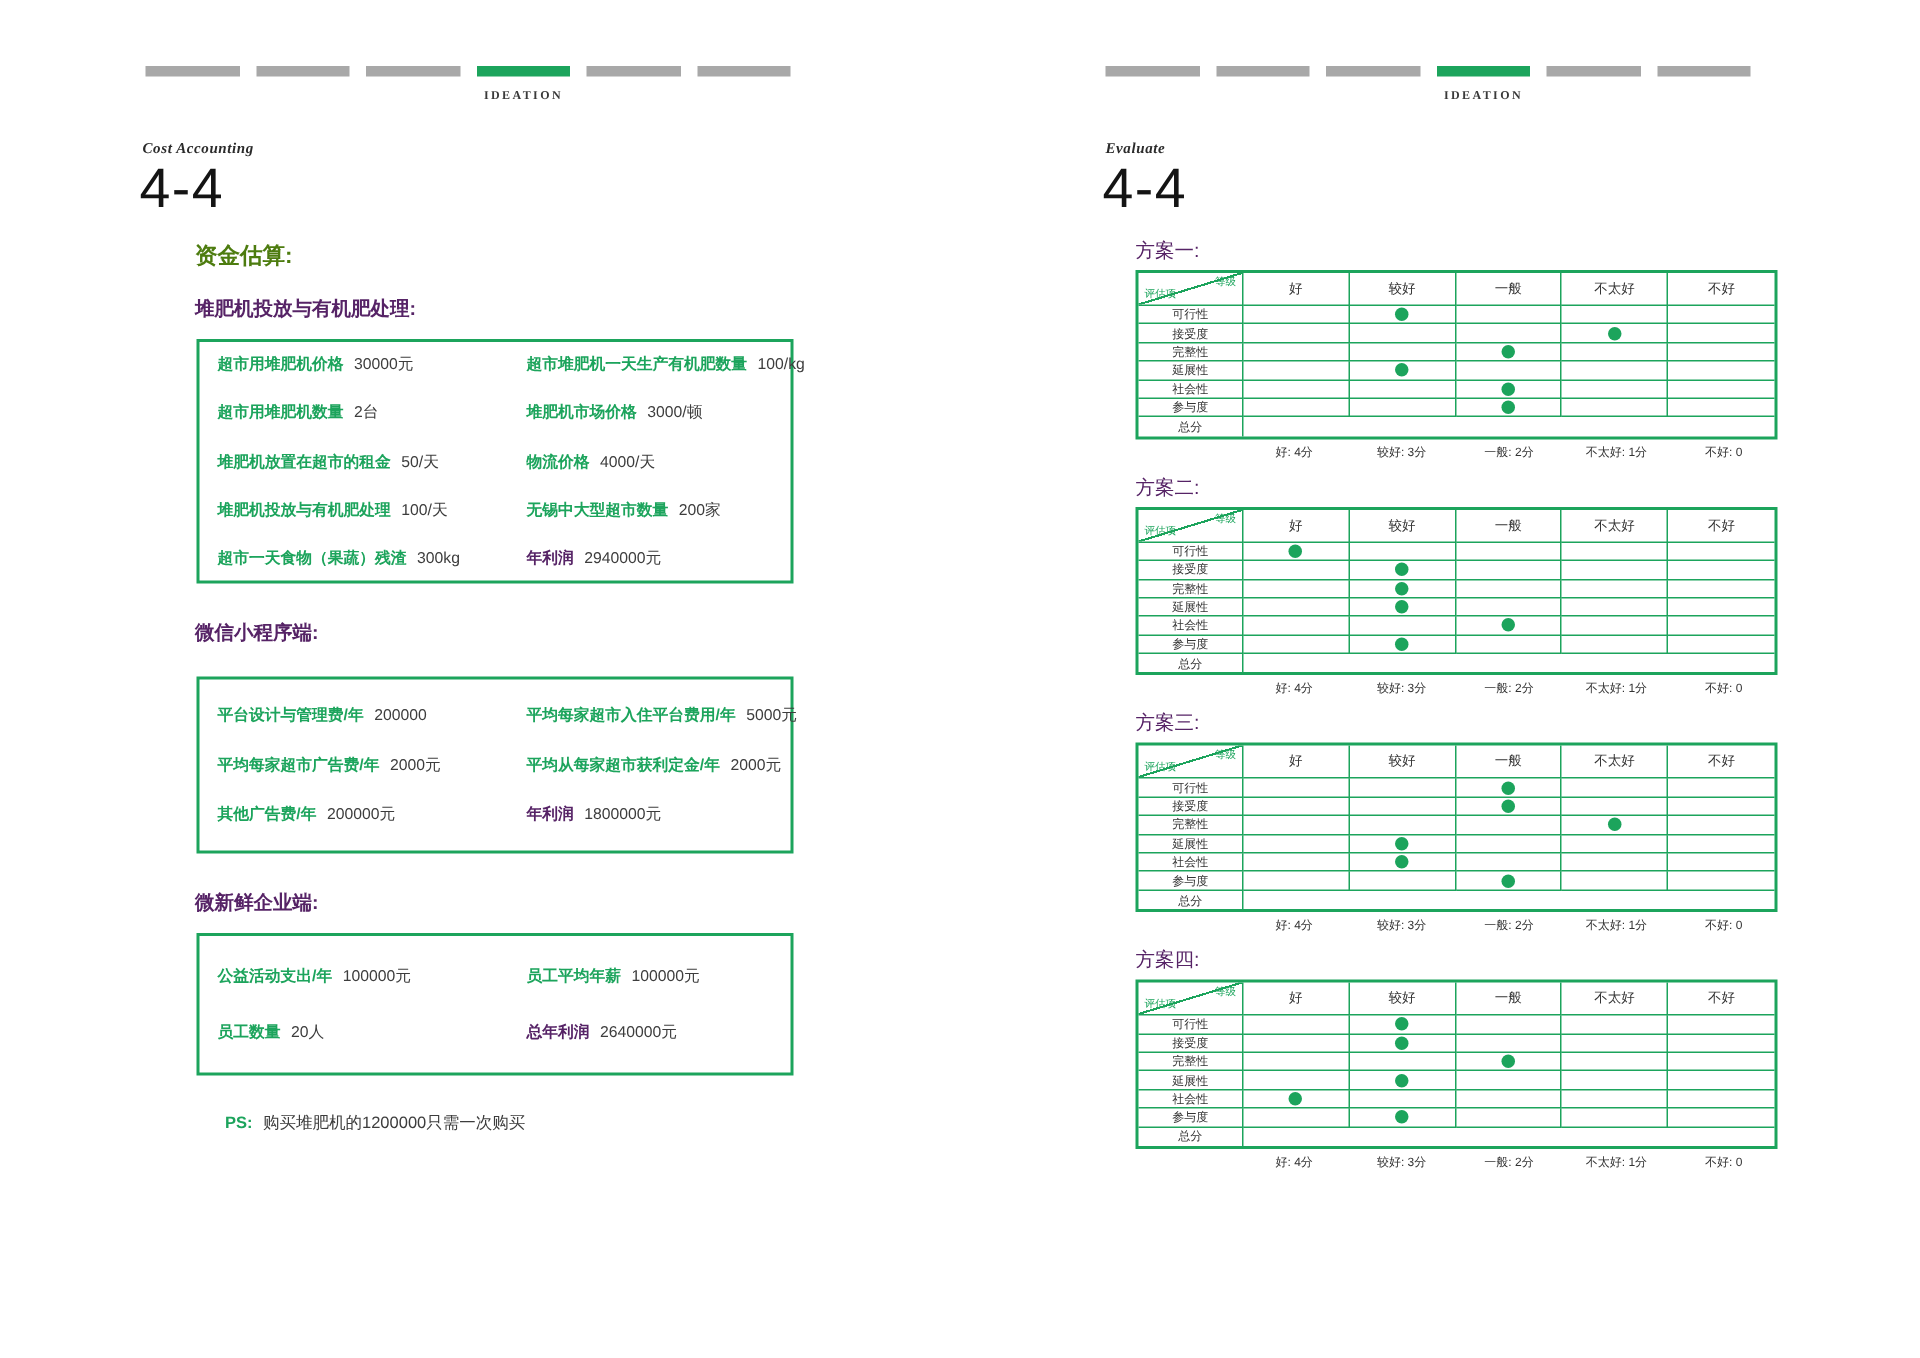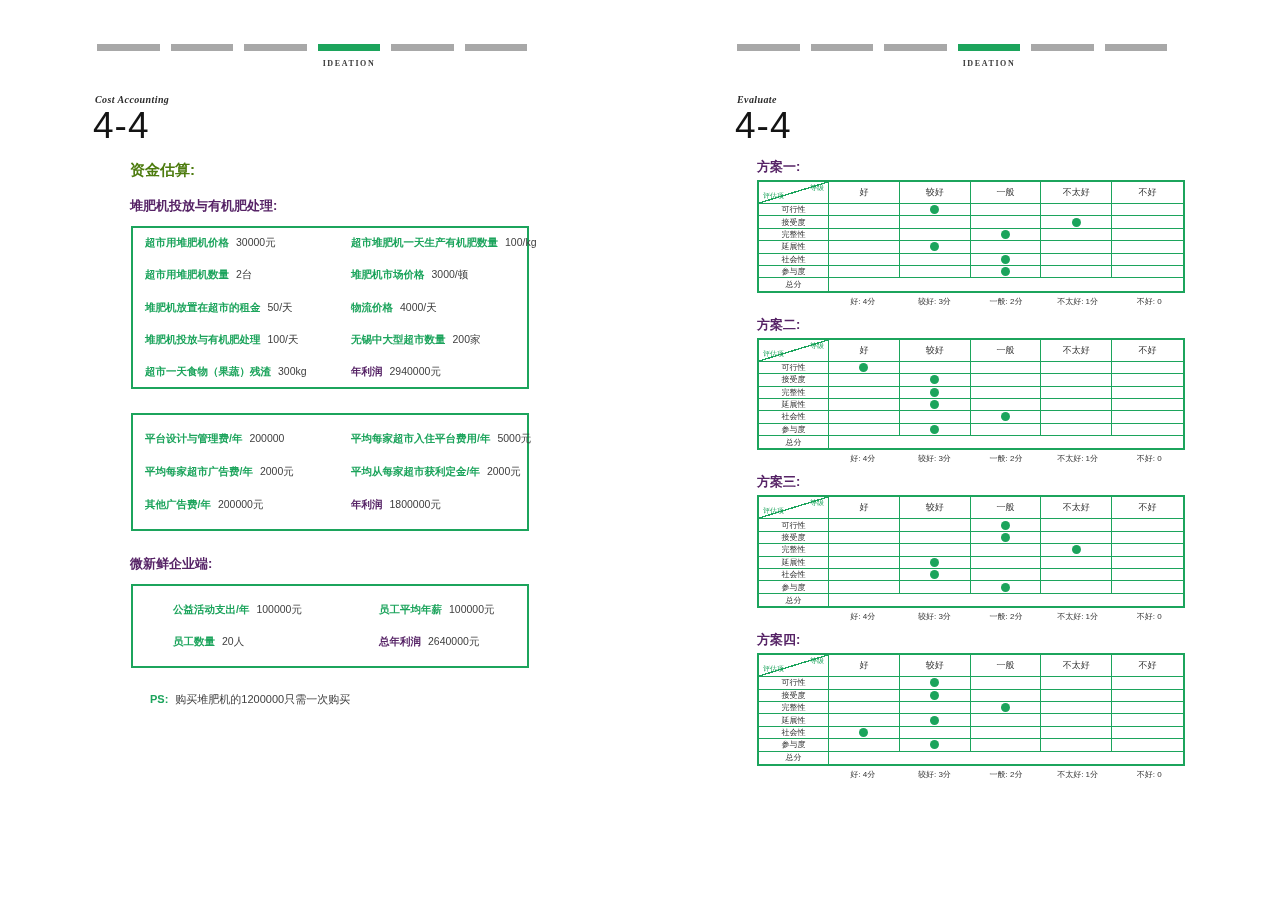--- a/index.html
+++ b/index.html
@@ -30,21 +30,21 @@
   .box-cell { white-space:nowrap; font-size:10.5px; }
   .item-label { color:#1ca45c; font-weight:bold; }
   .item-label.hl { color:#562366; }
   .item-value { color:#3d3d3d; margin-left:7px; }
   .ps-line { font-size:11px; color:#3d3d3d;padding-left:20px; }
   .ps-label { color:#1ca45c; font-weight:bold; margin-right:7px; }
 
   
   #plans { position:absolute; left:757px; top:158px; width:431px; }
   .plan { margin-bottom:9px; }
-  .plan-title { font-size:13px; color:#562366; font-weight:bold; margin-bottom:6px; height:16px; }
+  .plan-title { font-size:13px; color:#562366; font-weight:normal; margin-bottom:6px; height:16px; }
   .eval-table { width:428px; border:2px solid #1ca45c; display:grid;
     grid-template-columns:70px repeat(5,1fr);
     grid-template-rows:22px repeat(7,12.4px); background:#fff; }
   .tcell { border-right:1px solid #1ca45c; border-bottom:1px solid #1ca45c;
     display:flex; align-items:center; justify-content:center; overflow:hidden; }
   .tcell.last-col { border-right:none; }
   .tcell.last-row { border-bottom:none; }
   .corner { position:relative;
     background:linear-gradient(to bottom right, transparent calc(50% - 0.7px),
       #1ca45c calc(50% - 0.7px), #1ca45c calc(50% + 0.7px), transparent calc(50% + 0.7px)); }
@@ -93,36 +93,37 @@
       </div>
       <div class="box-row">
         <div class="box-cell"><span class="item-label">堆肥机投放与有机肥处理</span><span class="item-value">100/天</span></div>
         <div class="box-cell"><span class="item-label">无锡中大型超市数量</span><span class="item-value">200家</span></div>
       </div>
       <div class="box-row">
         <div class="box-cell"><span class="item-label">超市一天食物（果蔬）残渣</span><span class="item-value">300kg</span></div>
         <div class="box-cell"><span class="item-label hl">年利润</span><span class="item-value">2940000元</span></div>
       </div>
     </div>
+    <div class="sec-heading">微信小程序端:</div>
     <div class="info-box" style="height: 118px; margin-top: 20px;">
       <div class="box-row">
         <div class="box-cell"><span class="item-label">平台设计与管理费/年</span><span class="item-value">200000</span></div>
         <div class="box-cell"><span class="item-label">平均每家超市入住平台费用/年</span><span class="item-value">5000元</span></div>
       </div>
       <div class="box-row">
         <div class="box-cell"><span class="item-label">平均每家超市广告费/年</span><span class="item-value">2000元</span></div>
         <div class="box-cell"><span class="item-label">平均从每家超市获利定金/年</span><span class="item-value">2000元</span></div>
       </div>
       <div class="box-row">
         <div class="box-cell"><span class="item-label">其他广告费/年</span><span class="item-value">200000元</span></div>
         <div class="box-cell"><span class="item-label hl">年利润</span><span class="item-value">1800000元</span></div>
       </div>
     </div>
     <div class="sec-heading">微新鲜企业端:</div>
-    <div class="info-box" style="height: 84px; padding-left: 28px;">
+    <div class="info-box" style="height: 95px;">
       <div class="box-row">
         <div class="box-cell"><span class="item-label">公益活动支出/年</span><span class="item-value">100000元</span></div>
         <div class="box-cell"><span class="item-label">员工平均年薪</span><span class="item-value">100000元</span></div>
       </div>
       <div class="box-row">
         <div class="box-cell"><span class="item-label">员工数量</span><span class="item-value">20人</span></div>
         <div class="box-cell"><span class="item-label hl">总年利润</span><span class="item-value">2640000元</span></div>
       </div>
     </div>
     <div class="ps-line"><span class="ps-label">PS:</span><span>购买堆肥机的1200000只需一次购买</span></div>

